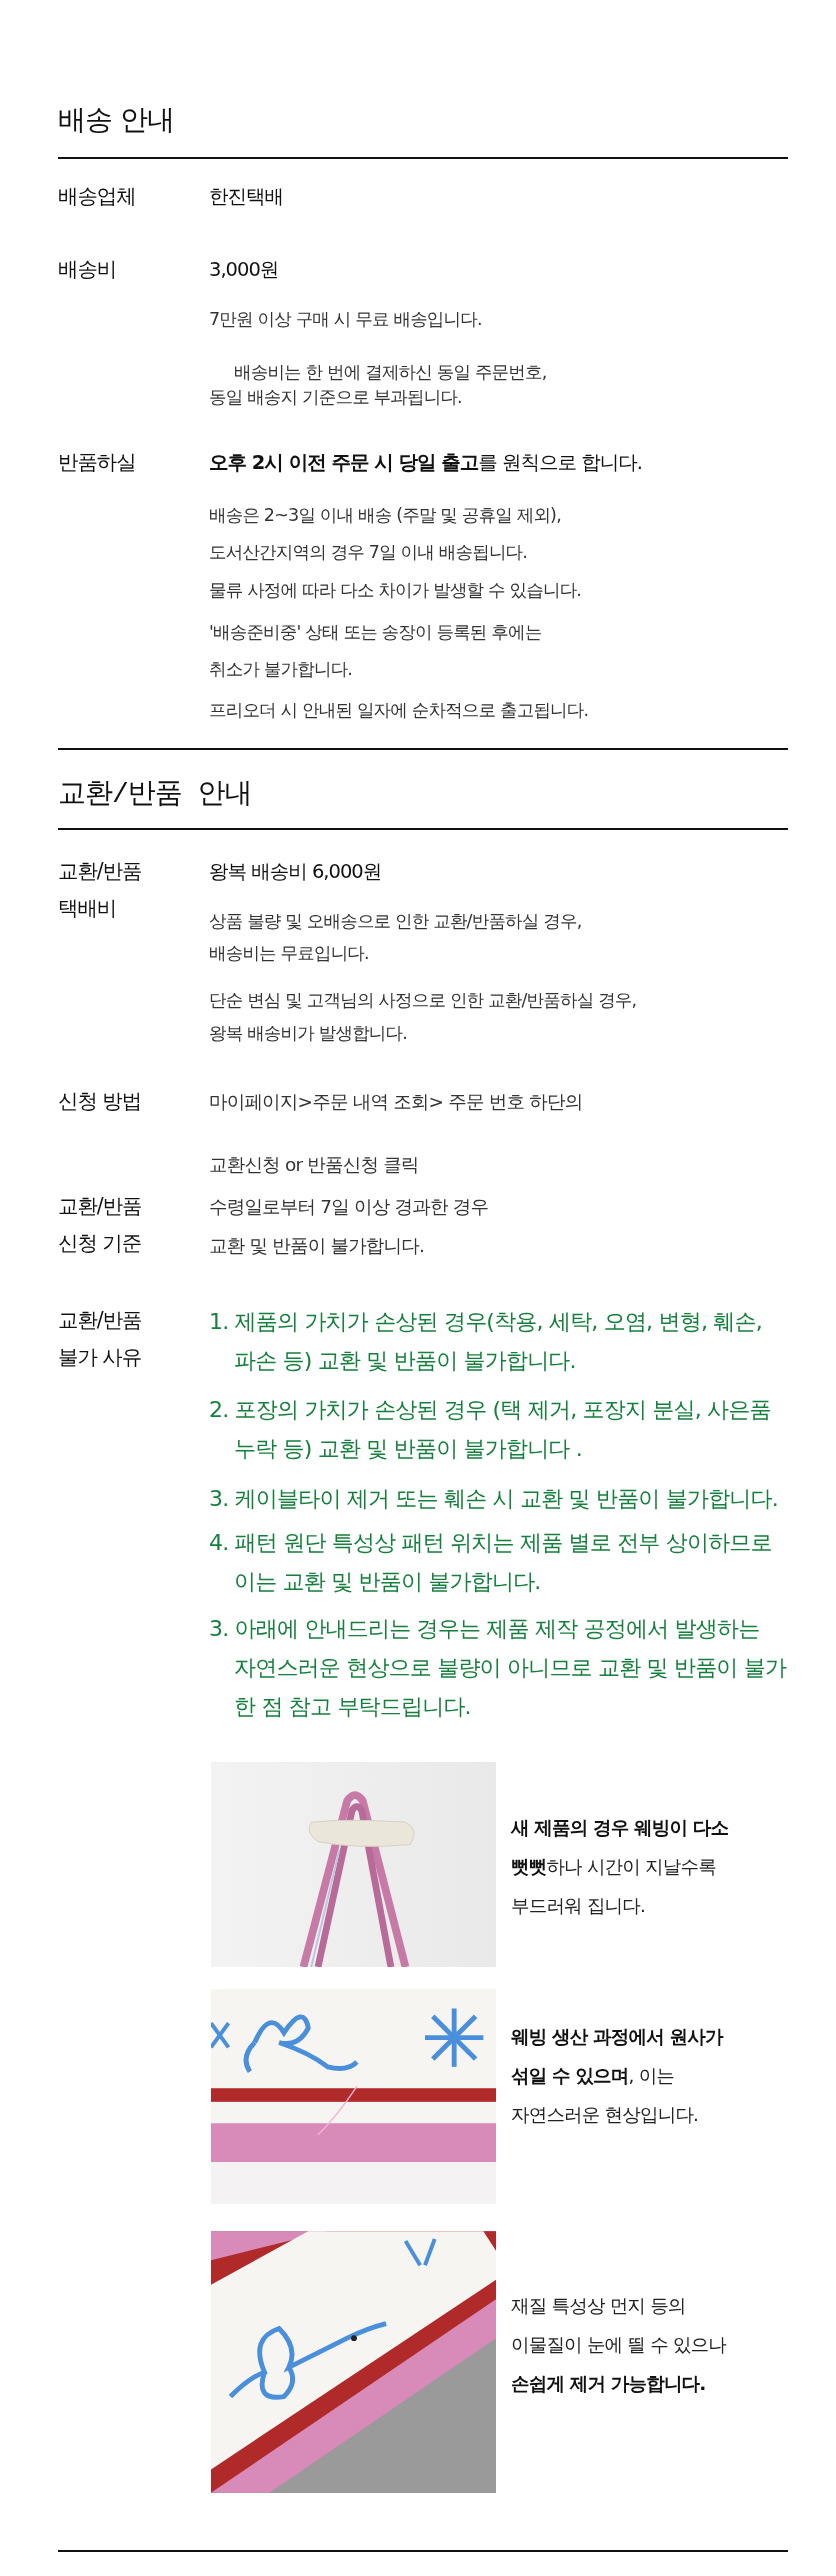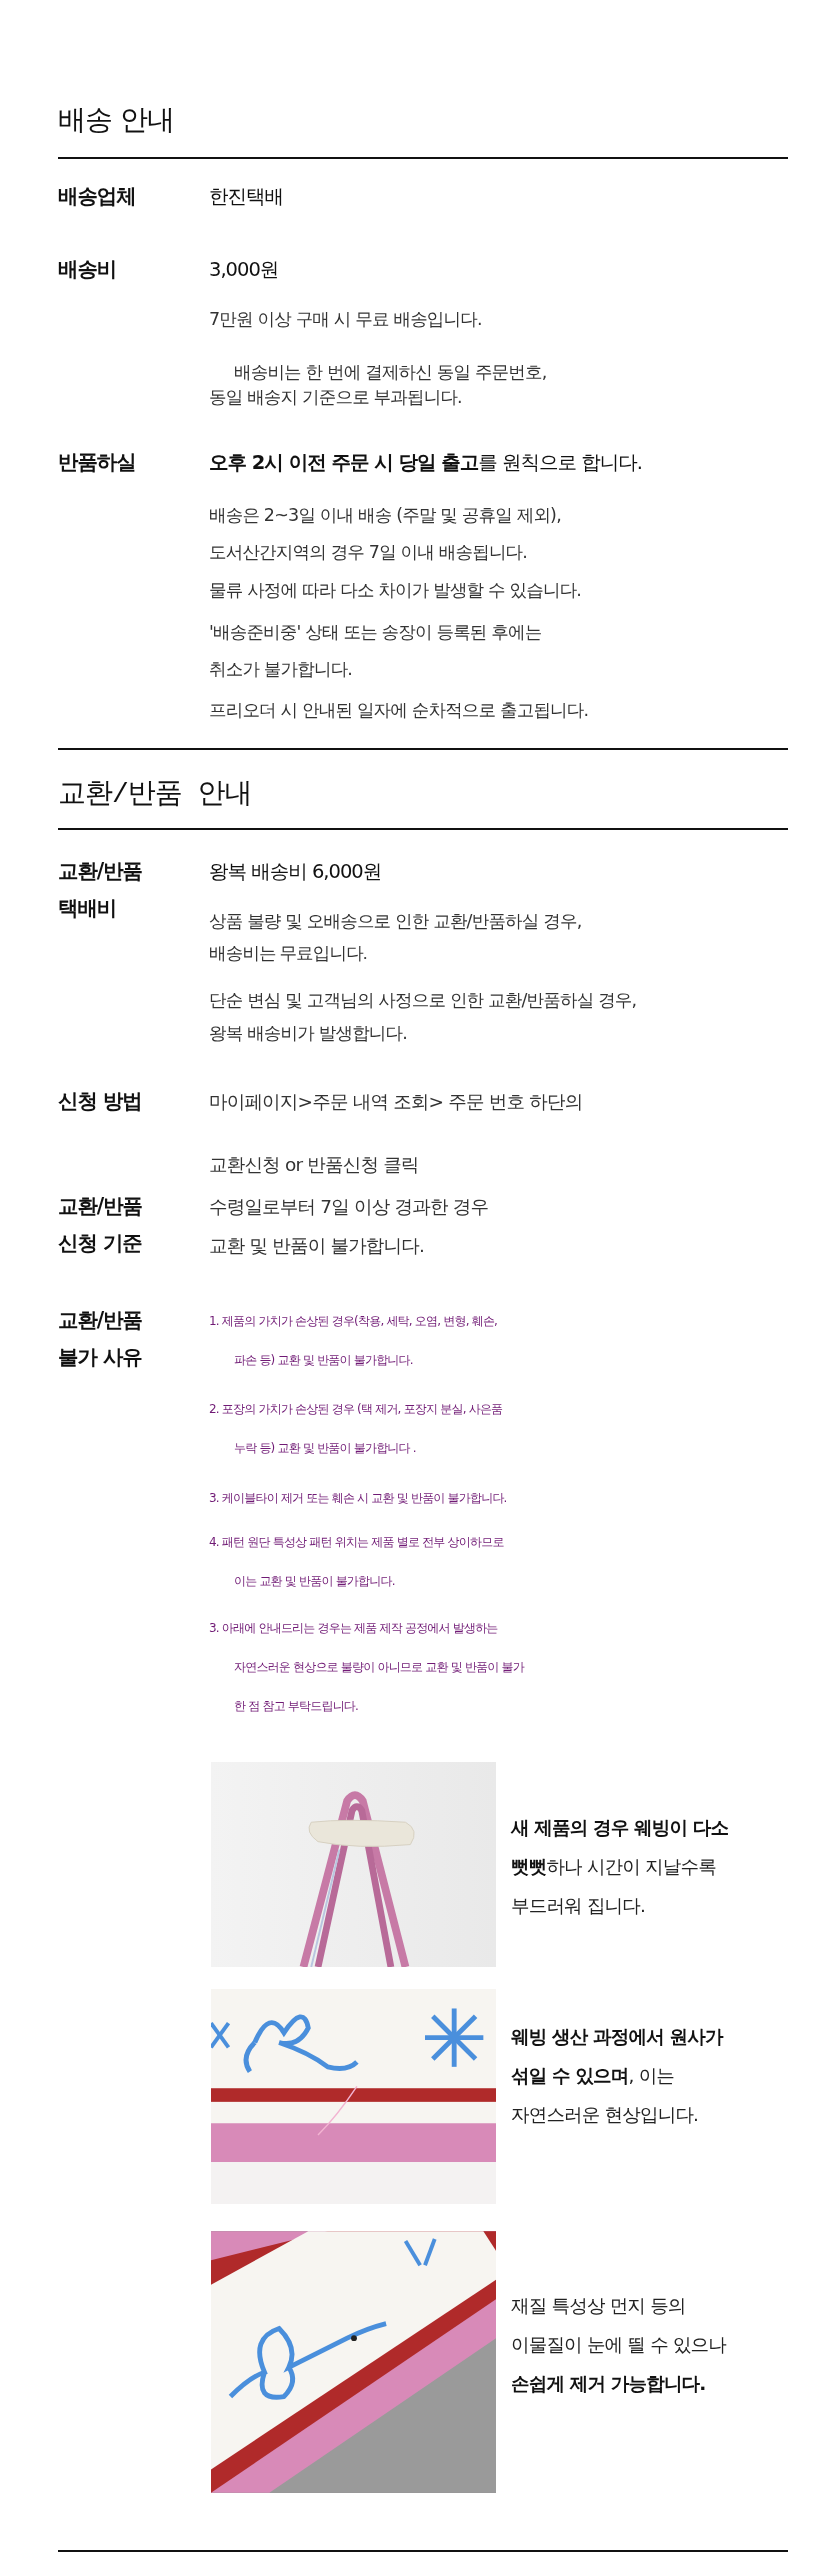--- a/index.html
+++ b/index.html
@@ -1,25 +1,25 @@
 <!DOCTYPE html>
 <html><head>
 <meta charset="utf-8">
 <style>
   * { box-sizing: border-box; margin: 0; padding: 0; }
   html, body { width: 837px; background: #ffffff; }
   body { font-family: "DejaVu Sans", "Liberation Sans", sans-serif; color: #111; position: relative; height: 2576px; overflow: hidden; }
   .abs { position: absolute; white-space: nowrap; }
   .title { font-size: 28px; font-weight: 500; color: #111; left: 58px; letter-spacing: -1px; }
   .rule { position: absolute; left: 58px; width: 730px; height: 1.9px; background: #111; }
-  .label { left: 58px; font-size: 20.4px; font-weight: bold; color: #111; letter-spacing: -1px; line-height: 37px; }
+  .label { left: 58px; font-size: 20.4px; font-weight: normal; color: #111; letter-spacing: -1px; line-height: 37px; }
   .val { left: 209px; font-size: 19.5px; color: #111; letter-spacing: -1px; line-height: 37px; }
   .val.strong { font-weight: 500; }
   .sub { left: 209px; font-size: 17.5px; color: #333; letter-spacing: -0.8px; line-height: 37px; }
-  .li { left: 209px; font-size: 12px; color: #701a75; letter-spacing: -0.8px; line-height: 39px; }
+  .li { left: 209px; font-size: 22px; color: #15803d; letter-spacing: -0.8px; line-height: 39px; }
   .li .cont { padding-left: 25px; display: block; }
   b { font-weight: bold; color: #111; }
   .photo { position: absolute; left: 211px; width: 285px; overflow: hidden; background: #f2f2f2; }
   .cap { left: 511px; font-size: 18.5px; color: #222; letter-spacing: -0.8px; line-height: 39px; }
 </style>
 </head>
 <body>
 
 <section>
   <div class="abs title" style="top:101px;">배송 안내</div>
@@ -45,21 +45,21 @@
 </section>
 
 <section>
   <div class="rule" style="top:748px;"></div>
   <div class="abs title" style="top:774px;font-family:Liberation Mono, monospace;">교환/반품 안내</div>
   <div class="rule" style="top:828px;"></div>
 
   <div class="abs label" style="top:853px;"><span>교환/반품</span><br><span>택배비</span></div>
   <div class="abs val strong" style="top:853px;">왕복 배송비 6,000원</div>
   <div class="abs sub" style="top:903px;">상품 불량 및 오배송으로 인한 교환/반품하실 경우,</div>
-  <div class="abs sub" style="top:935px;font-family:Liberation Serif, serif;">배송비는 무료입니다.</div>
+  <div class="abs sub" style="top:935px;">배송비는 무료입니다.</div>
   <div class="abs sub" style="top:982px;">단순 변심 및 고객님의 사정으로 인한 교환/반품하실 경우,</div>
   <div class="abs sub" style="top:1015px;">왕복 배송비가 발생합니다.</div>
 
   <div class="abs label" style="top:1083px;">신청 방법</div>
   <div class="abs sub" style="top:1083px; font-size:18.5px;">마이페이지&gt;주문 내역 조회&gt; 주문 번호 하단의</div>
   <div class="abs sub" style="top:1120px; font-size:18.5px;margin-top:26px;">교환신청 or 반품신청 클릭</div>
 
   <div class="abs label" style="top:1188px;"><span>교환/반품</span><br><span>신청 기준</span></div>
   <div class="abs sub" style="top:1188px; font-size:18.5px;">수령일로부터 7일 이상 경과한 경우</div>
   <div class="abs sub" style="top:1227px; font-size:18.5px;">교환 및 반품이 불가합니다.</div>

